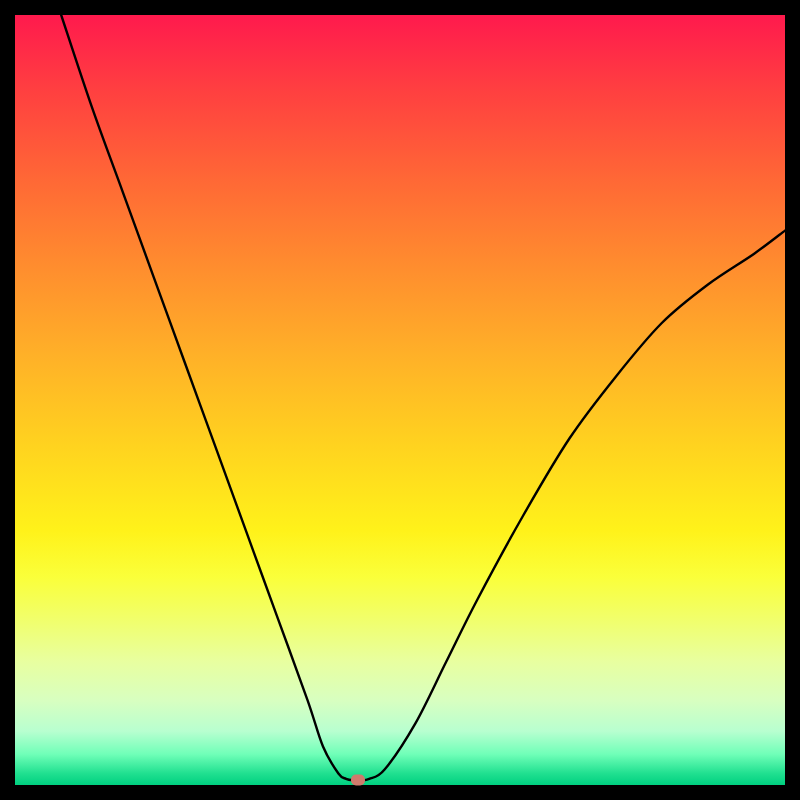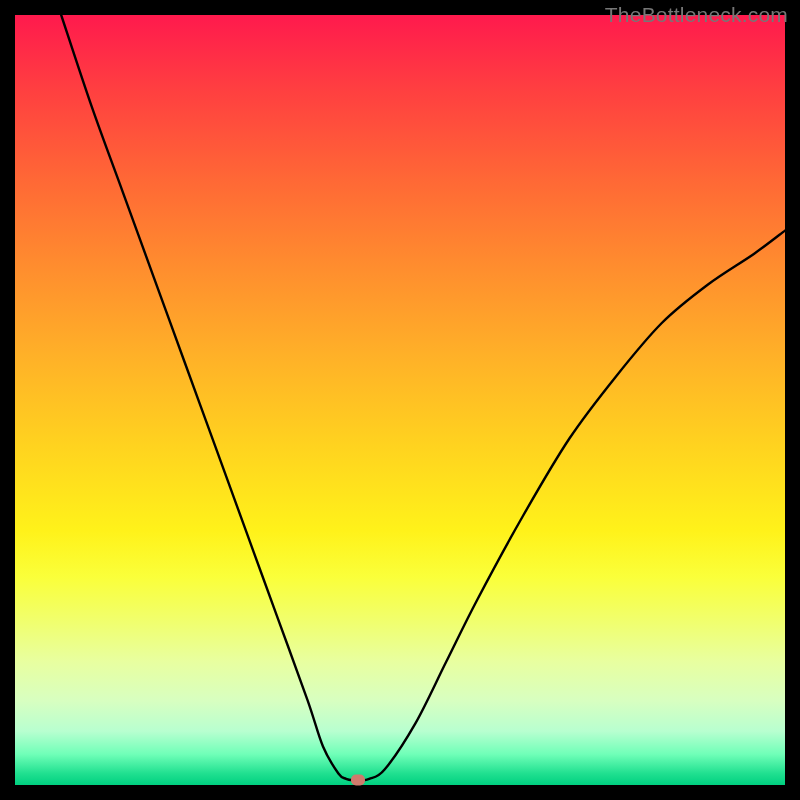--- a/index.html
+++ b/index.html
@@ -71,14 +71,13 @@
 </head>
 <body>
 
 <div class="stage">
   <div class="plot">
     <svg class="curve" viewBox="0 0 770 770" preserveAspectRatio="none">
       <path d="M 46.20 0.00 C 51.33 15.40, 66.73 62.88, 77.00 92.40 C 87.27 121.92, 97.53 148.87, 107.80 177.10 C 118.07 205.33, 128.33 233.57, 138.60 261.80 C 148.87 290.03, 159.13 318.27, 169.40 346.50 C 179.67 374.73, 189.93 402.97, 200.20 431.20 C 210.47 459.43, 220.73 487.67, 231.00 515.90 C 241.27 544.13, 251.53 572.37, 261.80 600.60 C 272.07 628.83, 284.90 663.48, 292.60 685.30 C 300.30 707.12, 302.87 719.31, 308.00 731.50 C 313.13 743.69, 319.55 753.06, 323.40 758.45 C 327.25 763.84, 328.53 762.69, 331.10 763.84 C 333.67 765.00, 336.23 765.12, 338.80 765.38 C 341.37 765.64, 343.93 765.64, 346.50 765.38 C 349.07 765.12, 350.35 765.64, 354.20 763.84 C 358.05 762.04, 361.90 763.84, 369.60 754.60 C 377.30 745.36, 390.13 726.37, 400.40 708.40 C 410.67 690.43, 420.93 667.33, 431.20 646.80 C 441.47 626.27, 449.17 609.58, 462.00 585.20 C 474.83 560.82, 492.80 527.45, 508.20 500.50 C 523.60 473.55, 539.00 446.60, 554.40 423.50 C 569.80 400.40, 585.20 381.15, 600.60 361.90 C 616.00 342.65, 631.40 323.40, 646.80 308.00 C 662.20 292.60, 677.60 281.05, 693.00 269.50 C 708.40 257.95, 726.37 247.68, 739.20 238.70 C 752.03 229.72, 764.87 219.45, 770.00 215.60" fill="none" stroke="#000" stroke-width="2.4" stroke-linejoin="round" stroke-linecap="round"></path>
     </svg>
     <div class="marker" style="left: 342.65px; top: 765.38px;"></div>
   </div>
-  <div class="watermark">TheBottleneck.com</div>
 </div>
 
 </body></html>

